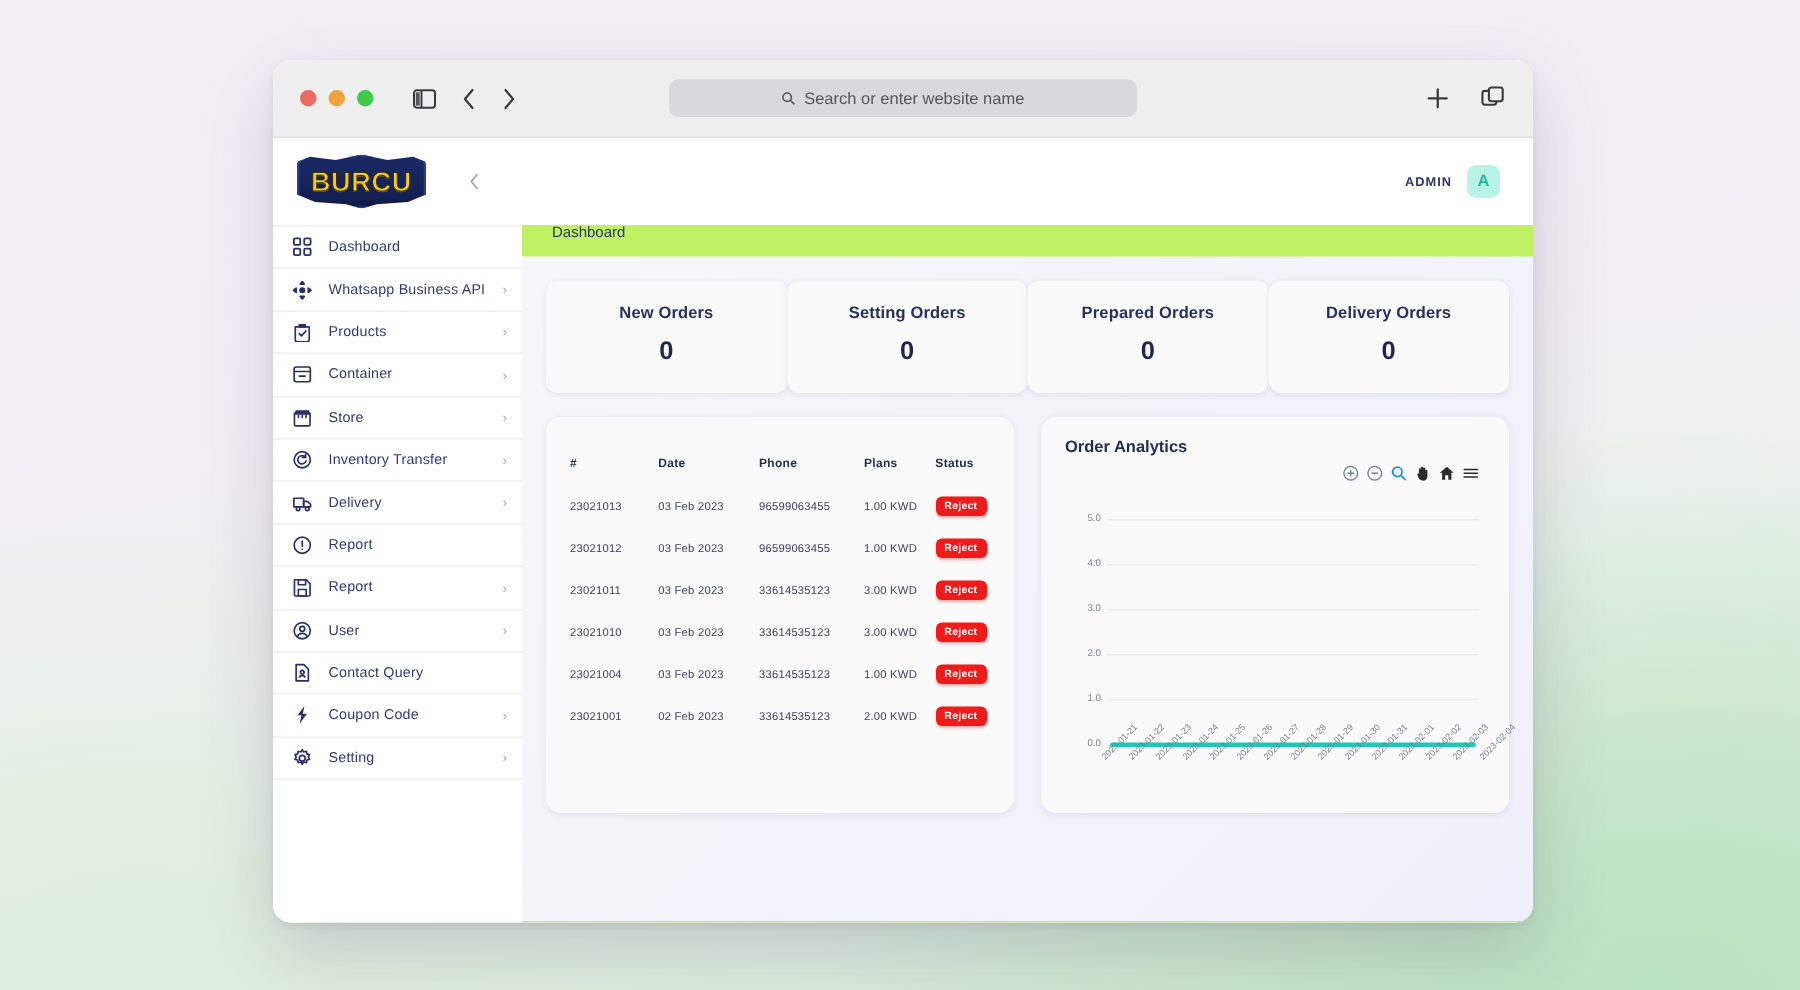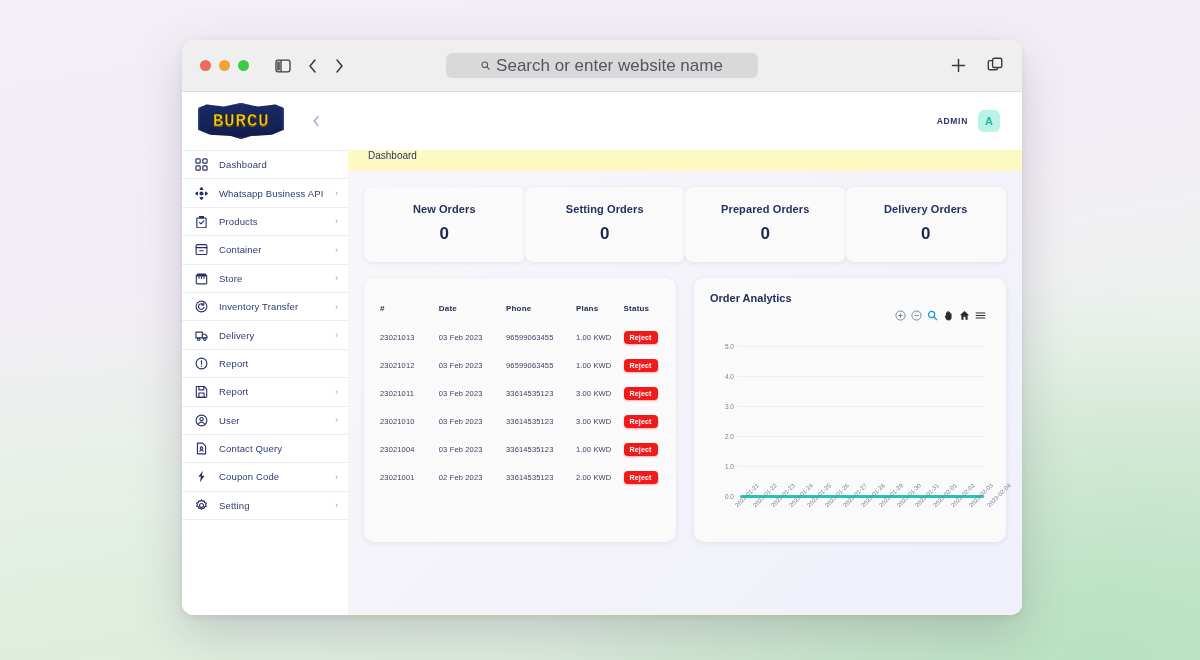--- a/index.html
+++ b/index.html
@@ -36,61 +36,61 @@
   .light.y { background: #f0a23c; }
   .light.g { background: #3ecb49; }
 
   .tb-icons { display: flex; align-items: center; gap: 16px; margin-left: 26px; color: #3a3a3c; }
   .tb-btn { display: flex; align-items: center; justify-content: center; cursor: default; }
 
   .addressbar {
     position: absolute; left: 50%; transform: translateX(-50%);
     width: 312px; height: 25px; background: #d9d8da;
     border-radius: 6px; display: flex; align-items: center; justify-content: center;
-    gap: 6px; color: #55565a; font-size: 17px;
+    gap: 6px; color: #55565a; font-size: 11px;
   }
   .tb-right { margin-left: auto; display: flex; align-items: center; gap: 20px; color: #3a3a3c; }
 
   
   .app { display: flex; height: calc(100% - 52px); background: #fff; position: relative; }
 
   
   .sidebar { width: 166px; background: #ffffff; flex: 0 0 166px; position: relative; z-index: 3; }
   .brand { height: 58px; display: flex; align-items: center; padding-left: 16px; position: relative; }
   .logo {
     width: 86px; height: 36px; position: relative;
     background: linear-gradient(180deg,#1b2a66 0%, #16245c 50%, #101b48 100%);
     border-radius: 8px 8px 4px 4px;
     display: flex; align-items: center; justify-content: center;
     box-shadow: inset 0 0 0 1.5px #2c3f86;
     clip-path: polygon(0% 14%, 10% 4%, 30% 10%, 50% 0%, 70% 10%, 90% 4%, 100% 14%,
                        100% 74%, 86% 88%, 62% 92%, 50% 100%, 38% 92%, 14% 88%, 0% 74%);
   }
   .logo span {
-    font-family: Liberation Mono, monospace;
+    font-family: Liberation Sans, sans-serif;
     font-weight: bold; font-size: 18px; letter-spacing: .5px;
     color: #f6cb1c;
     -webkit-text-stroke: .6px #2a1c00;
     text-shadow: 0 1px 0 #8a6a00;
   }
   .collapse-chev { position: absolute; left: 130px; color: #9aa3c4; font-size: 14px; }
 
   .nav { border-top: 1px solid #eceef4; }
   .nav-item {
     display: flex; align-items: center; gap: 10px;
     height: 28.4px; padding: 0 10px 0 12px;
     border-bottom: 1px solid #eceef4;
     color: #2e3a72; font-size: 9.5px;
   }
   .nav-item .ic { width: 15px; height: 15px; flex: 0 0 15px; color: #28306b; display:flex; align-items:center; justify-content:center;}
   .nav-item .lbl { flex: 1; letter-spacing: .15px; }
   .nav-item .chev { color: #9aa1c2; font-size: 9px; }
 
   
-  .content { flex: 1; position: relative; background: #fef9c3; overflow: hidden; }
+  .content { flex: 1; position: relative; background: #bef264; overflow: hidden; }
   .topbar {
     height: 58px; display: flex; align-items: center; justify-content: flex-end;
     padding-right: 22px; gap: 10px; background: #fff;
   }
   .admin-label { font-size: 8.5px; font-weight: bold; letter-spacing: .7px; color: #2c3566; }
   .avatar {
     width: 22px; height: 22px; border-radius: 6px; background: #b9f2e7;
     display: flex; align-items: center; justify-content: center;
     color: #1fb8a0; font-size: 11px; font-weight: bold;
   }

